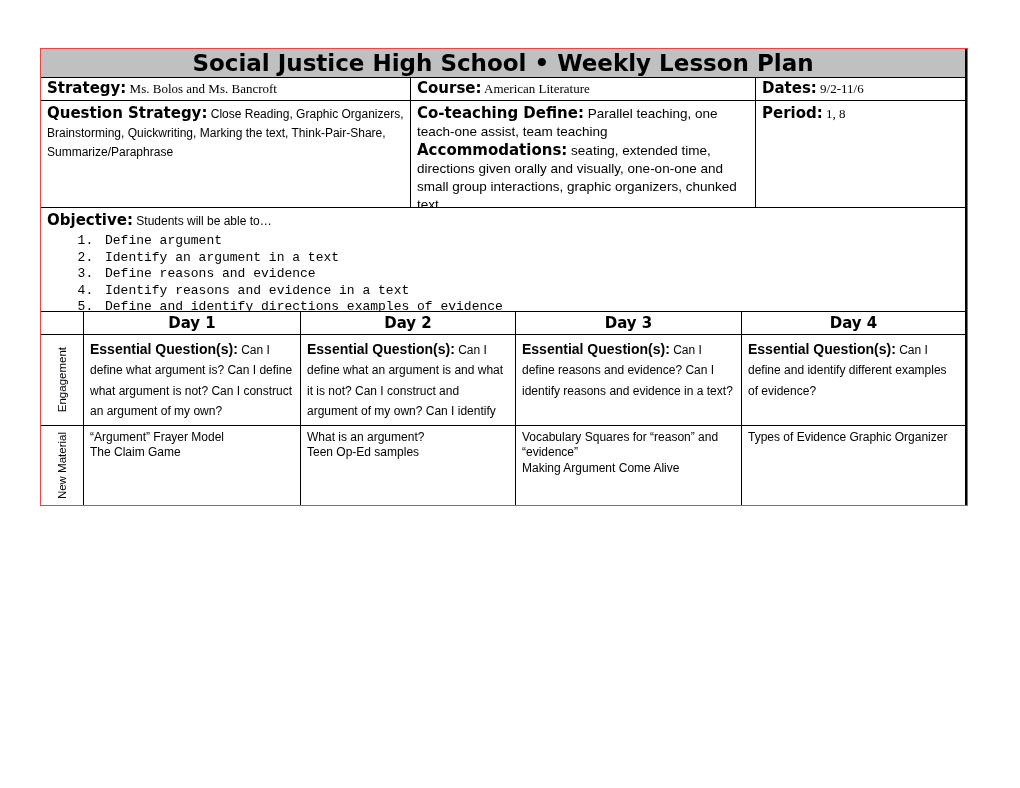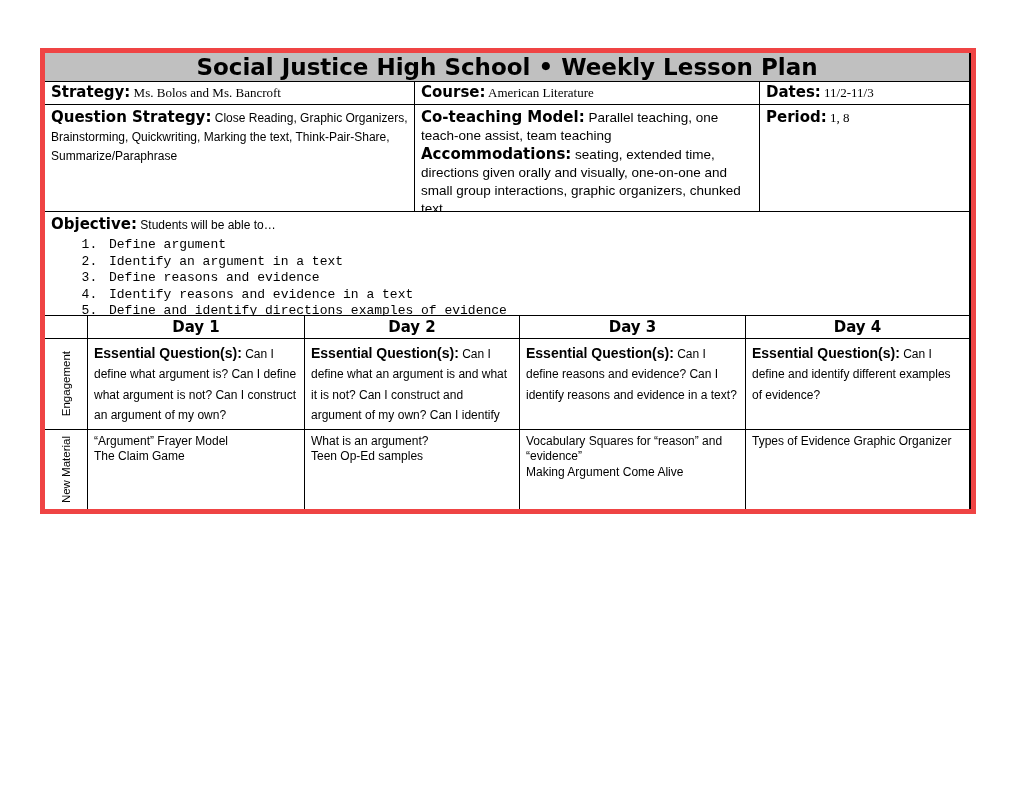--- a/index.html
+++ b/index.html
@@ -10,21 +10,21 @@
     background: #ffffff;
     overflow: hidden;
     font-family: "Liberation Sans", sans-serif;
     color: #000;
   }
   .tbl {
     position: absolute;
     left: 40px;
     top: 48px;
     width: 926px;
-    border: 5px solid #ef4444;
+    border: 1px solid #ef4444;
     background: #000;
     display: flex;
     flex-direction: column;
     gap: 1px;
   }
   .row { display: flex; gap: 1px; background: #000; }
   .cell { background: #fff; box-sizing: border-box; overflow: hidden; }
 
   
   .c-teacher { width: 369px; }
@@ -137,31 +137,31 @@
     </div>
 
     <div class="row r-info">
       <div class="cell c-teacher pad">
         <span class="lbl">Strategy:</span><span class="serif-val"> Ms. Bolos and Ms. Bancroft</span>
       </div>
       <div class="cell c-course pad">
         <span class="lbl">Course:</span><span class="serif-val"> American Literature</span>
       </div>
       <div class="cell c-dates pad">
-        <span class="lbl">Dates:</span><span class="serif-val"> 11/2-11/3</span>
+        <span class="lbl">Dates:</span><span class="serif-val"> 9/2-11/6</span>
       </div>
     </div>
 
     <div class="row r-strategy">
       <div class="cell c-teacher pad-sm">
         <span class="lbl">Question Strategy:</span><span class="sans-sm strategy-text"> Close Reading, Graphic Organizers, Brainstorming, Quickwriting, Marking the text, Think-Pair-Share, Summarize/Paraphrase</span>
       </div>
       <div class="cell c-course pad-sm">
         <div>
-          <span class="lbl">Co-teaching Model:</span><span class="sans-md"> Parallel teaching, one teach-one assist, team teaching</span>
+          <span class="lbl">Co-teaching Define:</span><span class="sans-md"> Parallel teaching, one teach-one assist, team teaching</span>
         </div>
         <div>
           <span class="lbl">Accommodations:</span><span class="sans-md"> seating, extended time, directions given orally and visually, one-on-one and small group interactions, graphic organizers, chunked text</span>
         </div>
       </div>
       <div class="cell c-dates pad-sm">
         <span class="lbl">Period:</span><span class="serif-val"> 1, 8</span>
       </div>
     </div>
 

